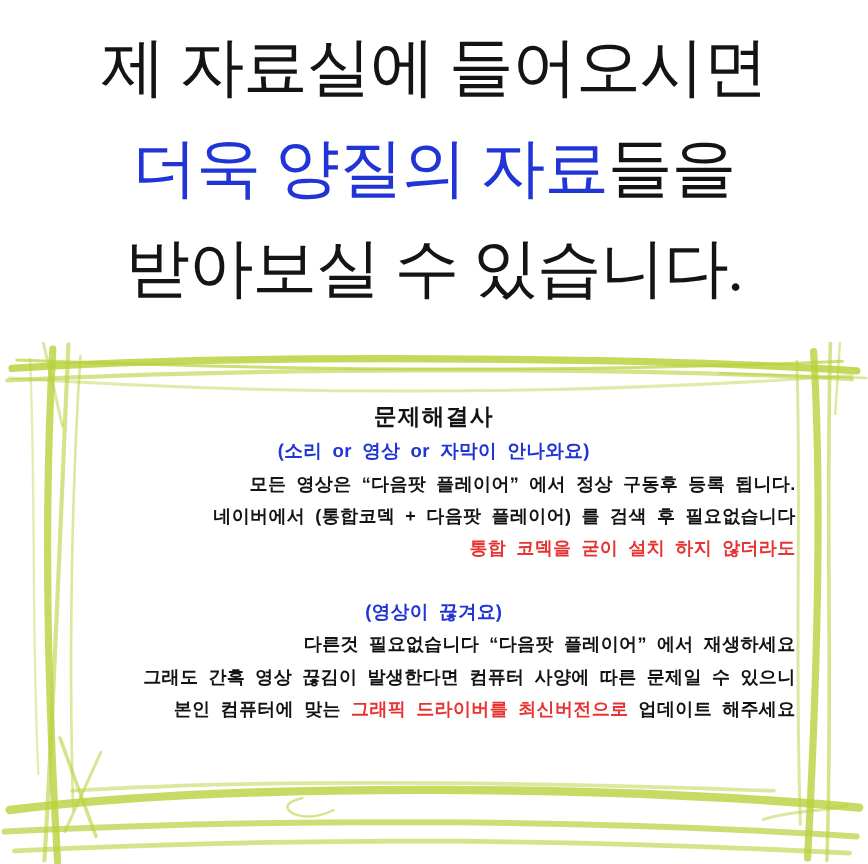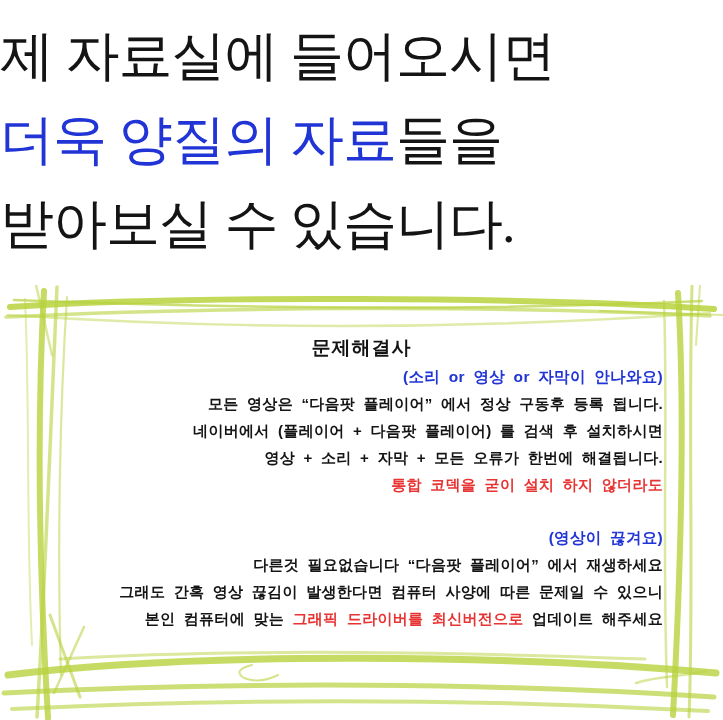--- a/index.html
+++ b/index.html
@@ -15,20 +15,21 @@
     background:#ffffff;
     overflow:hidden;
     font-family:"Liberation Sans", sans-serif;
     color:var(--ink);
   }
 
   
   .intro{
     position:absolute;
     top:14px; left:0; right:0;
+    text-align:center;
     font-family:"Liberation Serif", serif;
     font-size:54px;
     line-height:84px;
     letter-spacing:-1px;
     white-space:nowrap;
   }
   .intro .blue{color:var(--blue);}
 
   
   .notice{
@@ -58,21 +59,20 @@
   }
   .notice-title{
     font-size:19px;
     line-height:30px;
     letter-spacing:1px;
   }
   .heading{
     color:var(--blue);
     line-height:27px;
     font-size:15.5px;
-    text-align:right;
   }
   .line{line-height:27px;text-align:right;}
   .red{color:var(--red);}
   .gap{height:26px;}
 </style>
 </head>
 <body>
 
 <div class="intro">
   <div class="intro-line">제 자료실에 들어오시면</div>
@@ -108,22 +108,21 @@
     <path d="M252,380 q-20,5 -8,13 q16,6 34,-3" stroke-width="2" opacity="0.6"></path>
     <path d="M50,330 L80,412" stroke-width="3" opacity="0.6"></path>
     <path d="M84,342 L54,408" stroke-width="2.5" opacity="0.55"></path>
     <path d="M636,398 C660,390 684,392 706,386" stroke-width="2.5" opacity="0.5"></path>
   </svg>
 
   <div class="notice-content">
     <div class="notice-title">문제해결사</div>
     <div class="heading">(소리 or 영상 or 자막이 안나와요)</div>
     <div class="line">모든 영상은  “다음팟 플레이어”  에서 정상 구동후 등록 됩니다.</div>
-    <div class="line">네이버에서 (플레이어 + 다음팟 플레이어) 를 검색 후 설치하시면</div>
-    <div class="line">영상 + 소리 + 자막 + 모든 오류가 한번에 해결됩니다.</div>
+    <div class="line">네이버에서 (통합코덱 + 다음팟 플레이어) 를 검색 후 필요없습니다</div>
     <div class="line red">통합 코덱을 굳이 설치 하지 않더라도</div>
     <div class="gap"></div>
     <div class="heading">(영상이 끊겨요)</div>
     <div class="line">다른것 필요없습니다  “다음팟 플레이어” 에서 재생하세요</div>
     <div class="line">그래도 간혹 영상 끊김이 발생한다면 컴퓨터 사양에 따른 문제일 수 있으니</div>
     <div class="line"><span>본인 컴퓨터에 맞는 </span><span class="red">그래픽 드라이버를 최신버전으로</span><span> 업데이트 해주세요</span></div>
   </div>
 </div>
 
 </body></html>

